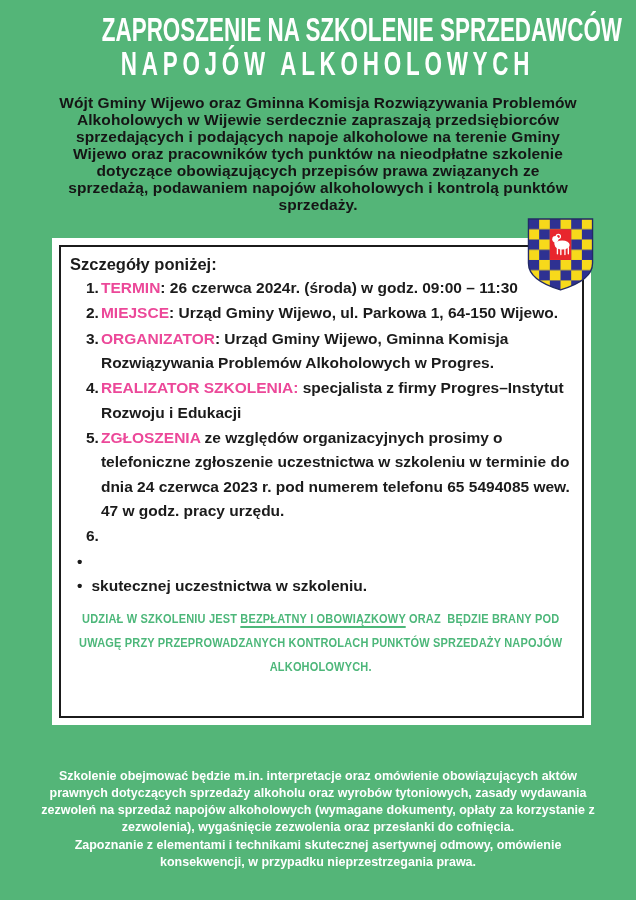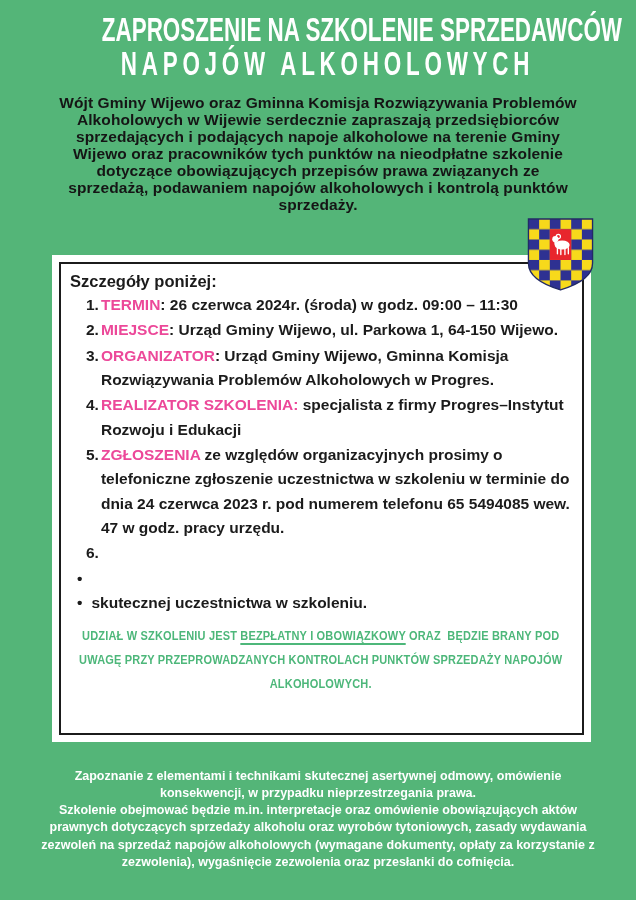--- a/index.html
+++ b/index.html
@@ -39,21 +39,21 @@
     font-weight: 700;
     line-height: 1.1;
     color: #151515;
     letter-spacing: 0.1px;
   }
 
   
   .card {
     position: absolute;
     left: 52px;
-    top: 255px;
+    top: 238px;
     width: 539px;
     height: 487px;
     background: #ffffff;
   }
   .card-border {
     position: absolute;
     left: 7px; top: 7px; right: 7px; bottom: 7px;
     border: 2px solid #1b1b1b;
     padding: 6px 10px 0 8px;
     box-sizing: border-box;
@@ -215,17 +215,17 @@
         <rect x="49.5" y="45" width="2" height="11" rx="1"></rect>
         <rect x="55.5" y="45" width="2" height="11" rx="1"></rect>
         <rect x="60.5" y="44" width="2" height="11" rx="1"></rect>
         <rect x="41" y="35" width="3.4" height="6" rx="1.5"></rect>
       </g>
     </g>
     <path d="M3,3 H97 V68 Q97 93 50 107 Q3 93 3 68 Z" fill="none" stroke="#232a66" stroke-width="2"></path>
   </svg>
 
   <footer class="footer">
+    <p>Szkolenie obejmować będzie m.in. interpretacje oraz omówienie obowiązujących aktów prawnych dotyczących sprzedaży alkoholu oraz wyrobów tytoniowych, zasady wydawania zezwoleń na sprzedaż napojów alkoholowych (wymagane dokumenty, opłaty za korzystanie z zezwolenia), wygaśnięcie zezwolenia oraz przesłanki do cofnięcia.</p>
     <p>Zapoznanie z elementami i technikami skutecznej asertywnej odmowy, omówienie konsekwencji, w przypadku nieprzestrzegania prawa.</p>
-    <p>Szkolenie obejmować będzie m.in. interpretacje oraz omówienie obowiązujących aktów prawnych dotyczących sprzedaży alkoholu oraz wyrobów tytoniowych, zasady wydawania zezwoleń na sprzedaż napojów alkoholowych (wymagane dokumenty, opłaty za korzystanie z zezwolenia), wygaśnięcie zezwolenia oraz przesłanki do cofnięcia.</p>
   </footer>
 
 </div>
 
 </body></html>

